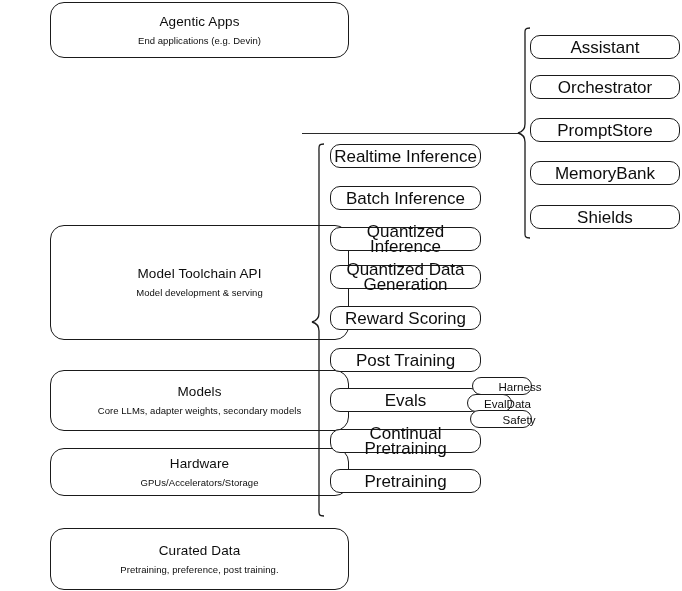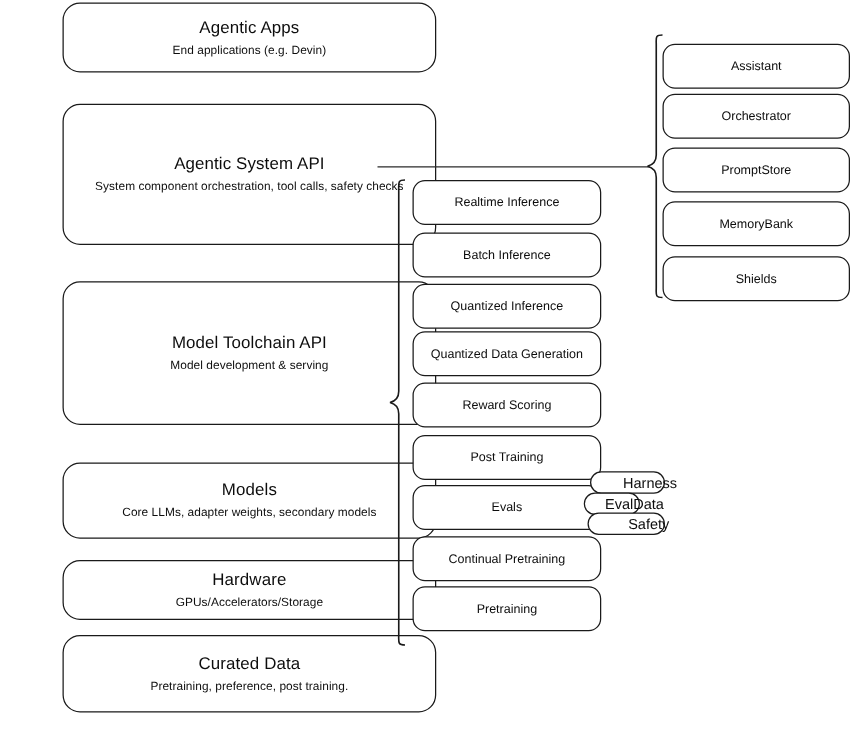--- a/index.html
+++ b/index.html
@@ -48,23 +48,23 @@
   }
   .layer .subtitle {
     font-size: 9.5px;
     line-height: 12px;
     margin-top: 5px;
     letter-spacing: 0.05px;
   }
 
   
   .cap {
-    height: 36px;
+    height: 24px;
     border-radius: 10px;
-    font-size: 10px;
+    font-size: 17px;
     line-height: 15px;
   }
   .cap-mid { left: 330px; width: 151px; }
   .cap-right { left: 530px; width: 150px; }
 
   
   .badge {
     position: absolute;
     box-sizing: border-box;
     border: 1.3px solid #1a1a1a;
@@ -100,41 +100,37 @@
 </head>
 <body>
 
 <div id="canvas">
 
   <div class="node layer" style="top:2px;height:56px;">
     <div class="title">Agentic Apps</div>
     <div class="subtitle">End applications (e.g. Devin)</div>
   </div>
 
-  <div class="node layer" style="top:83px;height:113px;">
-    <div class="title">Agentic System API</div>
-    <div class="subtitle">System component orchestration, tool calls, safety checks</div>
-  </div>
 
   <div class="node layer" style="top:225px;height:115px;">
     <div class="title">Model Toolchain API</div>
     <div class="subtitle">Model development &amp; serving</div>
   </div>
 
   <div class="node layer" style="top:370px;height:61px;">
     <div class="title">Models</div>
     <div class="subtitle">Core LLMs, adapter weights, secondary models</div>
   </div>
 
   <div class="node layer" style="top:448px;height:48px;">
     <div class="title">Hardware</div>
     <div class="subtitle">GPUs/Accelerators/Storage</div>
   </div>
 
-  <div class="node layer" style="top:508px;height:62px;">
+  <div class="node layer" style="top:528px;height:62px;">
     <div class="title">Curated Data</div>
     <div class="subtitle">Pretraining, preference, post training.</div>
   </div>
 
   <div class="connector" style="left:302px;top:133px;width:217px;"></div>
 
   <svg class="brace" style="left:516px;top:26px;" width="16" height="215">
     <path d="M 14 2 C 8 2, 9 4, 9 10 L 9 98 C 9 104, 6 106, 2 107 C 6 108, 9 110, 9 116 L 9 204 C 9 210, 8 212, 14 212"></path>
   </svg>
 

